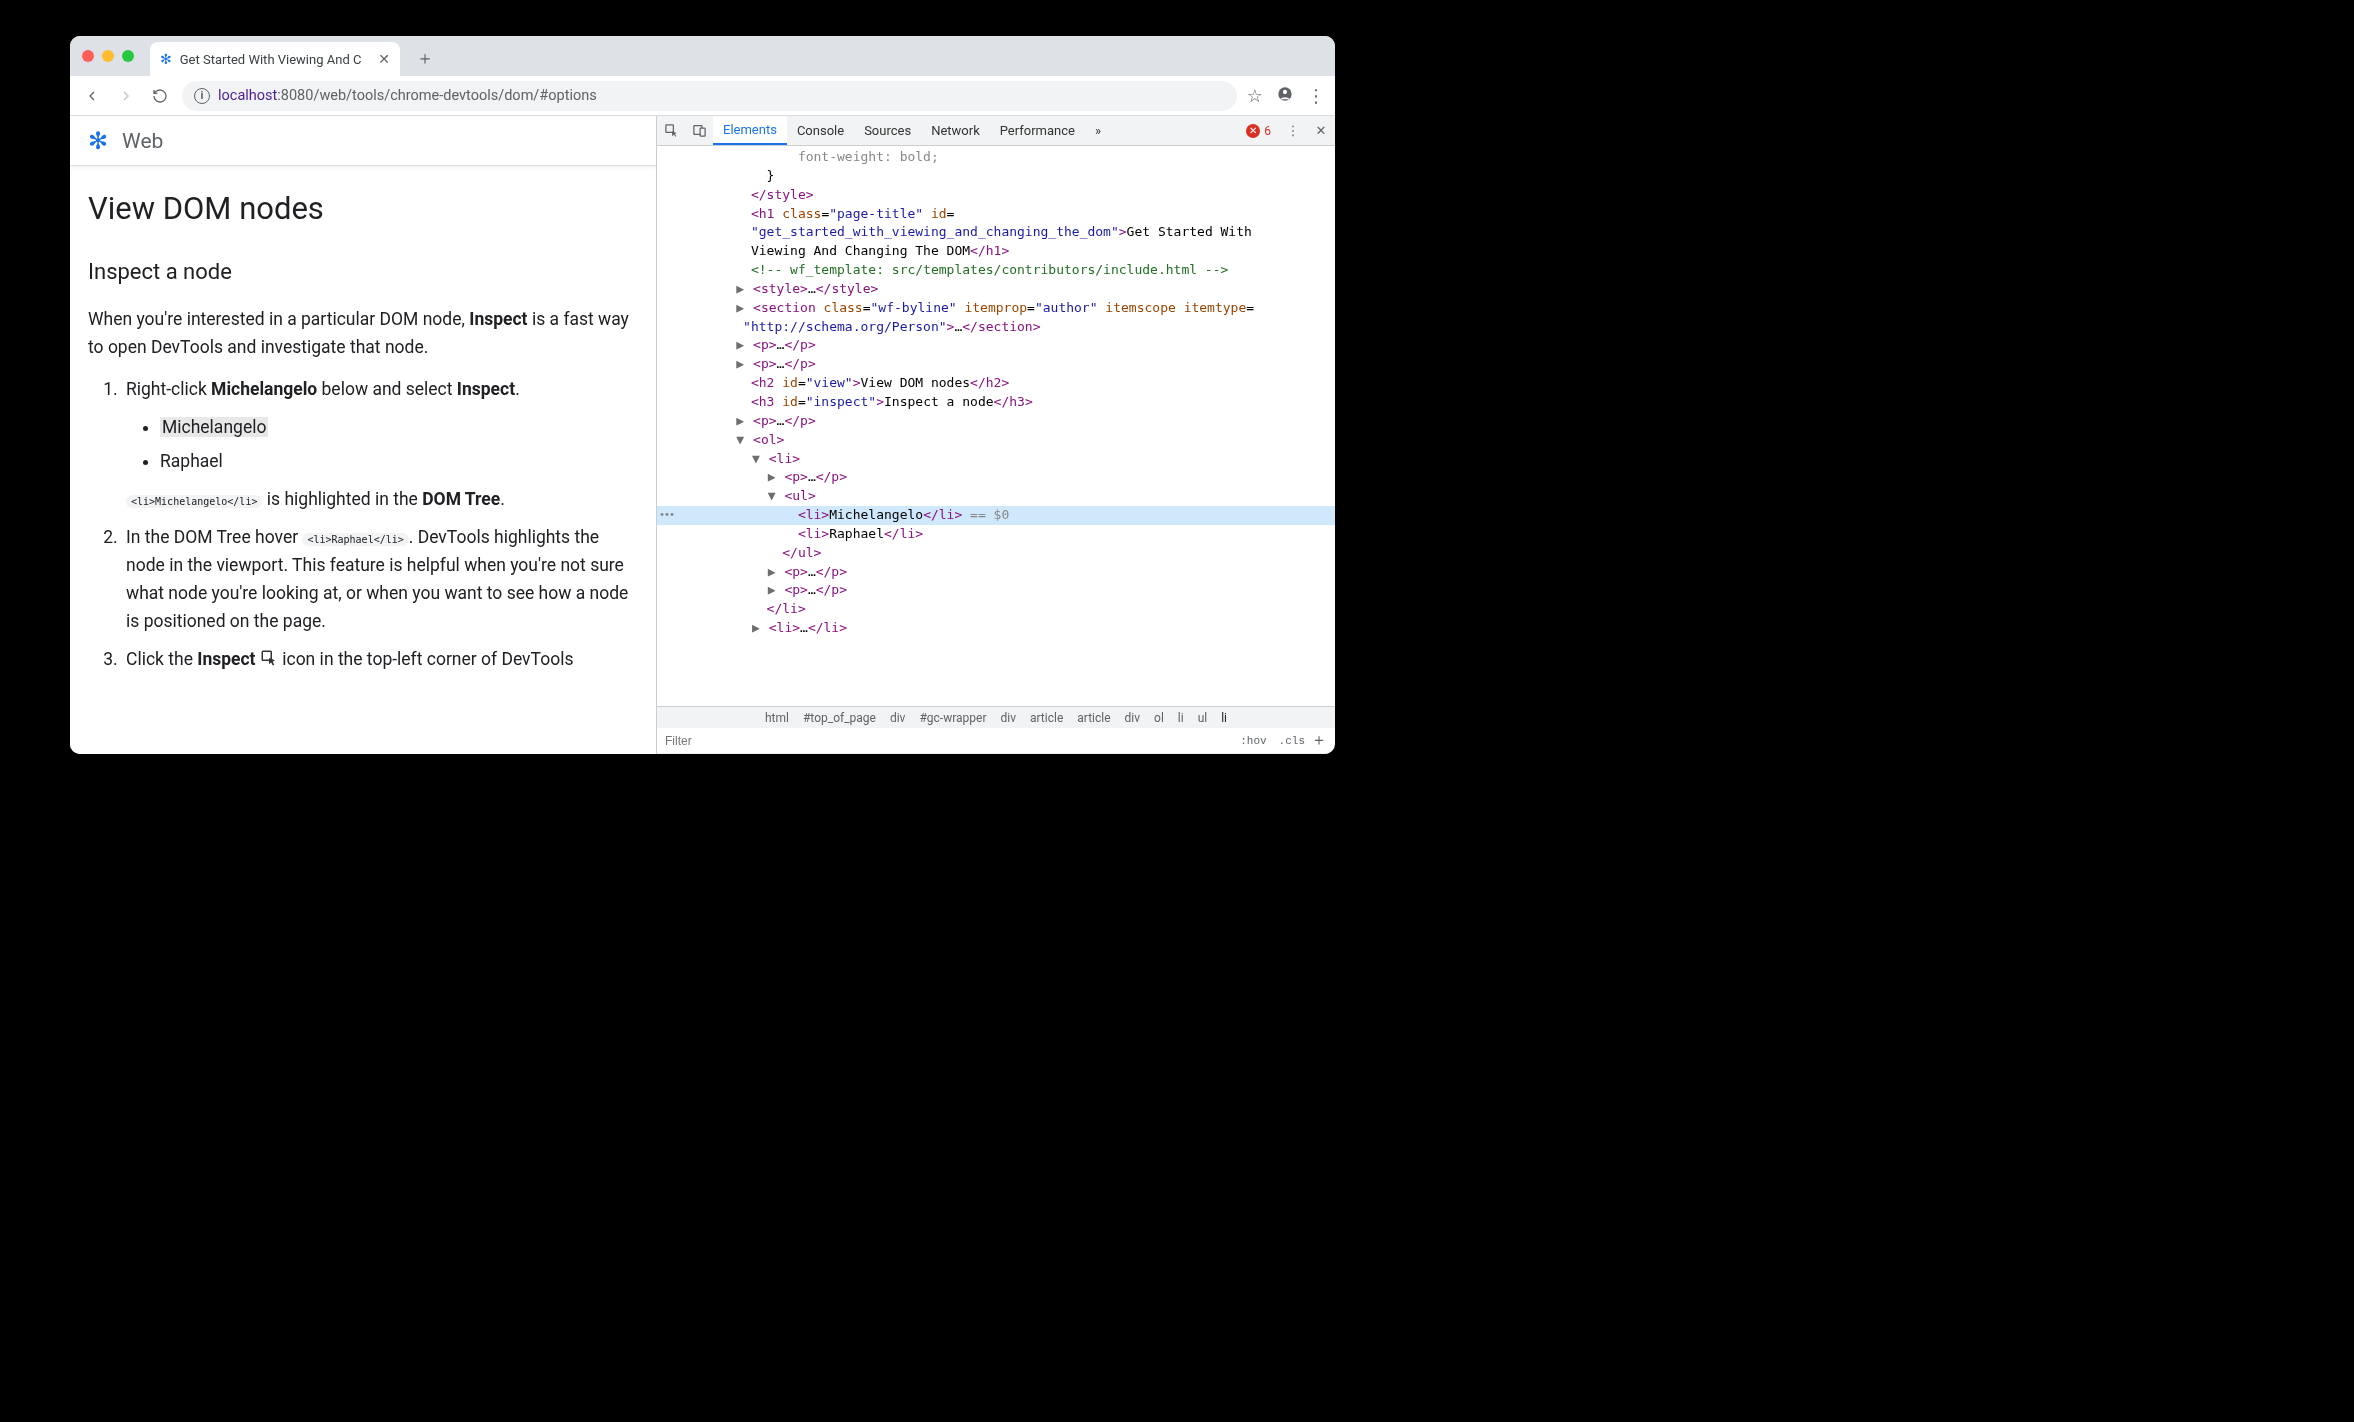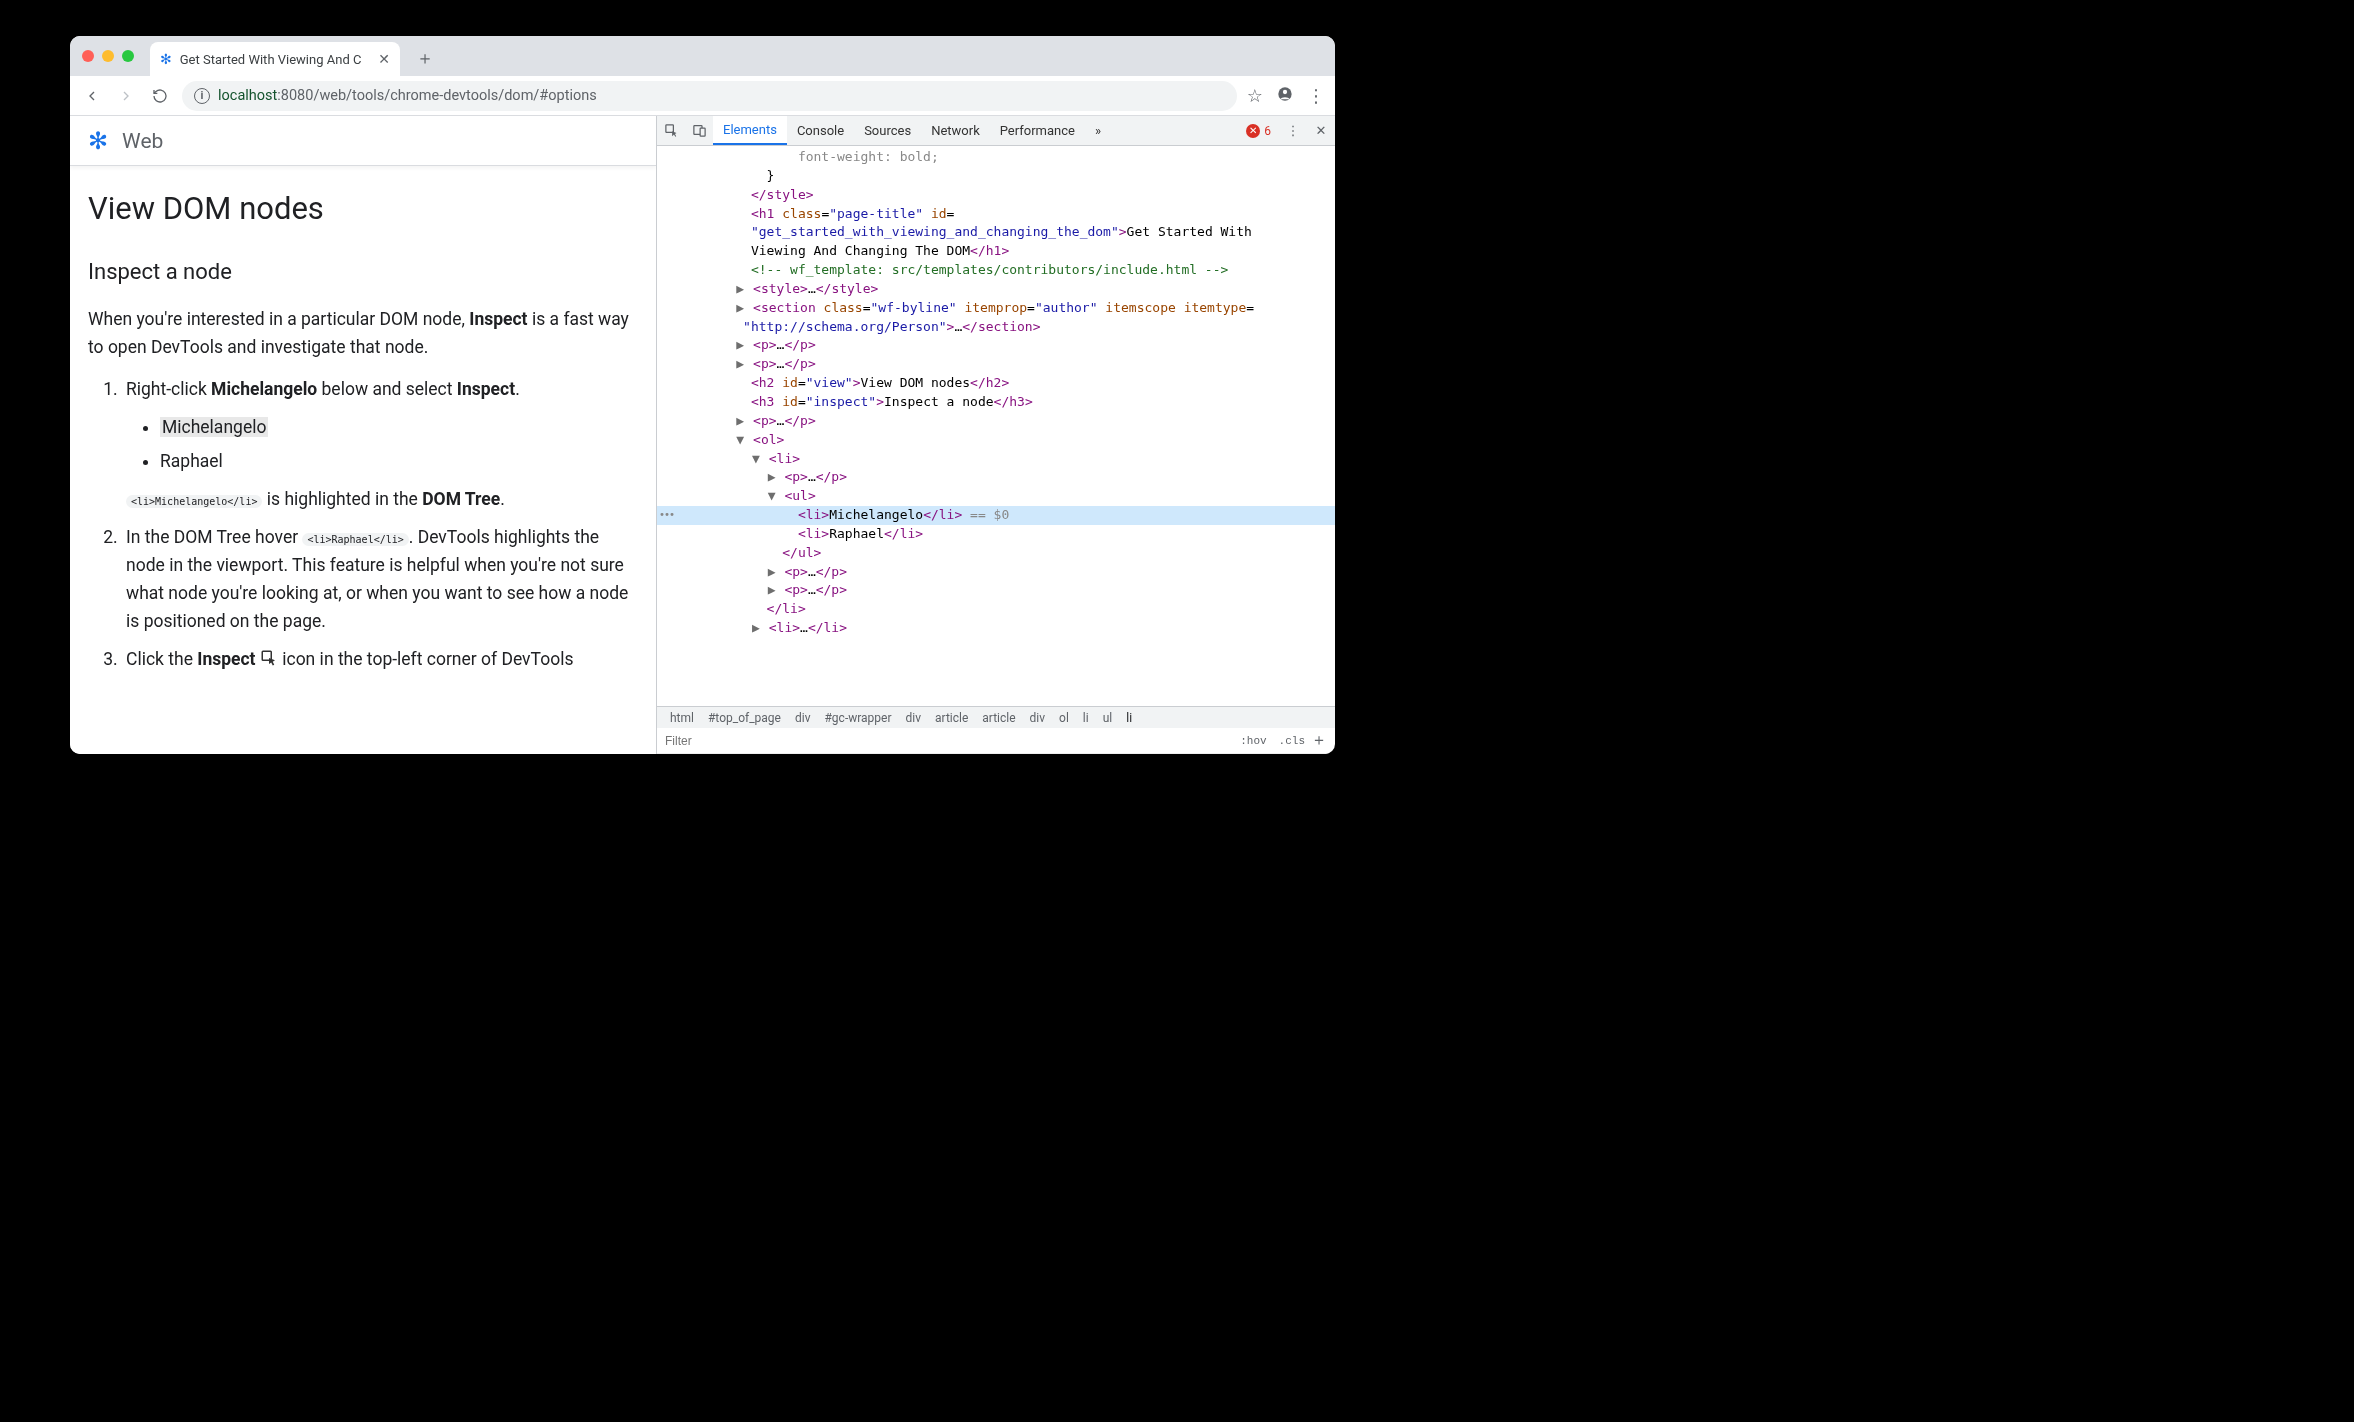--- a/index.html
+++ b/index.html
@@ -44,21 +44,21 @@
     display:flex; align-items:center; padding:0 10px; gap:10px;
   }
   .nav-btn { width:24px; height:24px; display:flex; align-items:center; justify-content:center; color:#5f6368; font-size:18px; cursor:pointer;}
   .nav-btn.disabled { color:#bdc1c6; }
   .addr {
     flex:1; height:30px; background:#f1f3f4; border-radius:15px;
     display:flex; align-items:center; padding:0 12px; gap:8px;
     font-size:14.5px; color:#5f6368;
   }
   .addr .info-icon { font-size:14px; border:1.5px solid #5f6368; border-radius:50%; width:16px;height:16px; display:flex; align-items:center; justify-content:center; font-weight:bold; font-size:11px;}
-  .addr .host { color:#14532d;text-align:right; }
+  .addr .host { color:#4c1d95;text-align:right; }
   .addr .path { color:#5f6368; }
   .toolbar-right { display:flex; gap:14px; align-items:center; color:#5f6368; font-size:18px;}
   .body-split { flex:1; display:flex; overflow:hidden; }
   .page-pane { width:586px; background:#fff; display:flex; flex-direction:column; }
   .page-header { height:50px; border-bottom:1px solid #dadce0; display:flex; align-items:center; padding:0 18px; gap:14px; box-shadow: 0 2px 4px rgba(0,0,0,.05);}
   .page-logo { font-size:24px; color:#1a73e8; }
   .page-header-title { font-size:21px; color:#5f6368; }
   .page-content { padding:18px 18px 0 18px; color:#202124; font-size:17.5px; line-height:1.6; overflow:hidden;}
   .page-content h1 { font-size:31px; font-weight:400; color:#202124; margin-bottom:20px; }
   .page-content h2 { font-size:22px; font-weight:400; color:#202124; margin-bottom:16px; }
@@ -78,21 +78,21 @@
   .dt-tabs .spacer { flex:1; }
   .dt-errors { display:flex; align-items:center; gap:4px; padding:0 8px; color:#d93025; font-size:12px;}
   .dt-errors .badge { background:#d93025; color:#fff; border-radius:50%; width:14px;height:14px; display:flex; align-items:center; justify-content:center; font-size:10px;}
   .dt-body { flex:1; display:flex; flex-direction:column; overflow:hidden; }
   .dom-tree { flex:1; font-family:"SF Mono",Menlo,Consolas,monospace; font-size:13px; line-height:1.45; overflow:hidden; background:#fff; padding-top:2px;}
   .dom-line { white-space:pre; padding-left:0;}
   .dom-line.sel { background:#cfe8fc; position:relative;}
   .dom-line.sel::before { content:"•••"; position:absolute; left:2px; color:#888; font-size:10px; letter-spacing:-1px; top:2px;}
   .tag { color:#881280; } .attr-n { color:#994500;} .attr-v{color:#1a1aa6;} .txt{color:#000;} .comment{color:#236e25;} .eq0{color:#888;}
   .expand-arrow { color:#6e6e6e; display:inline-block; width:10px; text-align:center;}
-  .breadcrumbs { height:22px; border-top:1px solid #cacdd1; display:flex; align-items:center; font-size:12px; padding:0 6px; gap:0; background:#f1f3f4; color:#5f6368; overflow:hidden;}
+  .breadcrumbs { height:22px; border-top:1px solid #cacdd1; display:flex; align-items:center; font-size:12px; padding:0 6px; gap:0; background:#f1f3f4; color:#5f6368; overflow:hidden;justify-content:center;}
   .breadcrumbs span { padding:0 7px; cursor:pointer; white-space:nowrap;}
   .breadcrumbs span.active { color:#202124; }
   .styles-tabs { height:26px; border-top:1px solid #cacdd1; border-bottom:1px solid #cacdd1; display:flex; align-items:stretch; font-size:12px; background:#f1f3f4;}
   .styles-tab { padding:0 10px; display:flex; align-items:center; color:#5f6368; cursor:pointer;}
   .styles-tab.active { color:#333; border-bottom:2px solid #1a73e8; background:#fff;}
   .styles-toolbar { height:26px; border-bottom:1px solid #eee; display:flex; align-items:center; font-size:12px; padding:0 8px;}
   .styles-toolbar input { border:none; outline:none; font-size:12px; flex:1; color:#888; background:transparent;}
   .styles-toolbar .btn { color:#5f6368; padding:0 6px; cursor:pointer; font-family:Liberation Mono, monospace; font-size:11px;}
   .styles-toolbar .plus { font-size:16px; color:#5f6368;}
   svg.ico { width:16px; height:16px; stroke:#5f6368; fill:none; stroke-width:2;}

